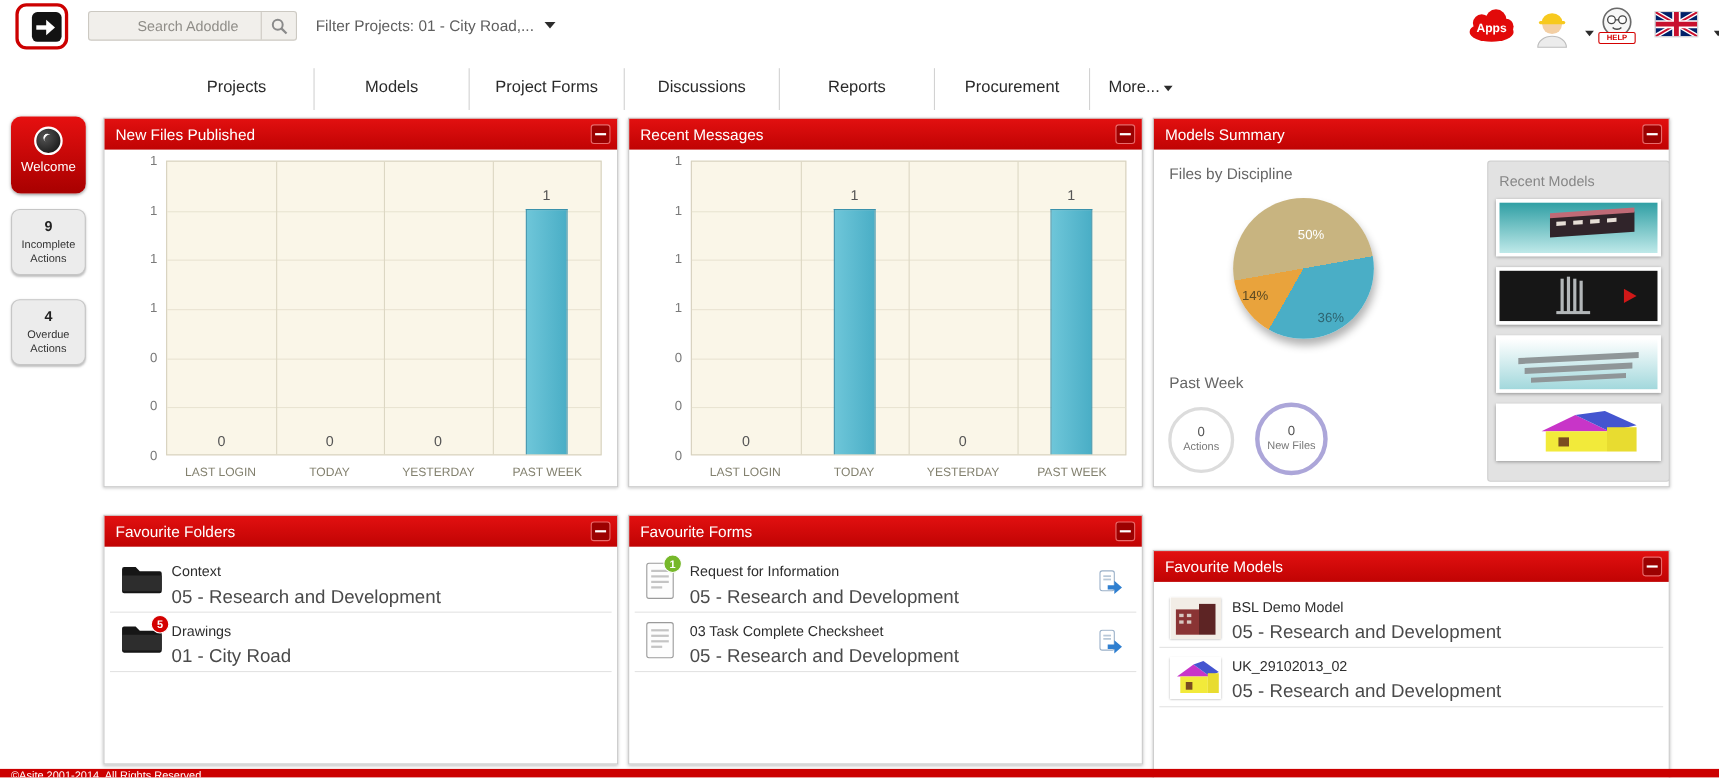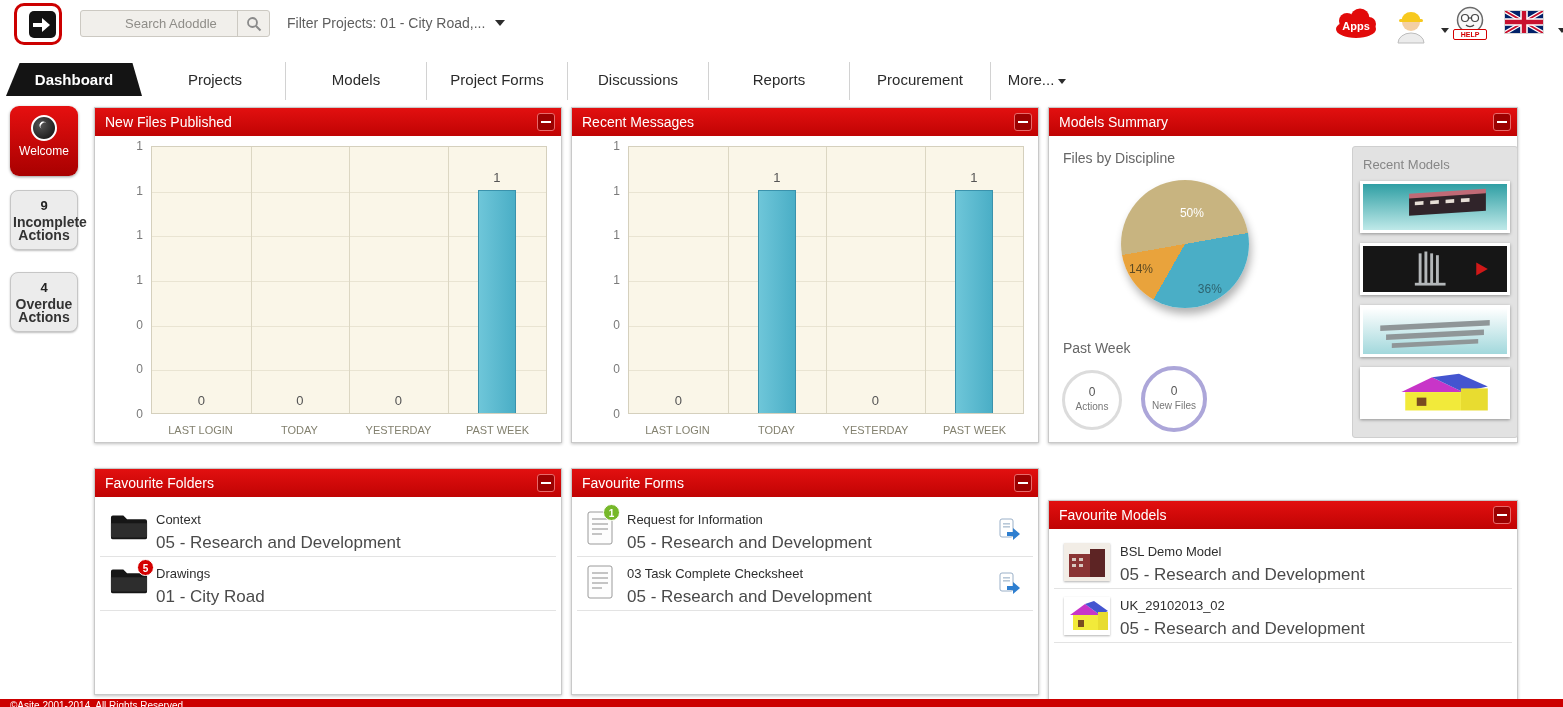--- a/index.html
+++ b/index.html
@@ -41,21 +41,21 @@
   .nav-tab.last { width:92px; border-right:none; }
   .nav-tab .tri { margin-left:4px; vertical-align:1px; }
 
   
   .welcome-btn { position:absolute; left:10px; top:106px; width:68px; height:70px; background:linear-gradient(#e61010,#a80000); border-radius:9px; box-shadow:0 1px 3px rgba(0,0,0,.4); text-align:center; cursor:pointer; }
   .welcome-icon { margin:9px auto 3px; width:26px; height:26px; border-radius:50%; border:2px solid #fff; background:radial-gradient(circle at 35% 35%, #555, #0c0c0c); position:relative; }
   .welcome-icon::after { content:""; position:absolute; left:6px; top:5px; width:8px; height:8px; border-radius:50%; border-left:2px solid #fff; transform:rotate(40deg); }
   .welcome-label { color:#fff; font-size:12px; }
   .side-btn { position:absolute; left:10px; width:68px; background:#ececec; border:1px solid #c6c6c6; border-radius:8px; box-shadow:0 1px 2px rgba(0,0,0,.25); text-align:center; padding:7px 2px; cursor:pointer; }
   .side-btn .cnt { font-size:13px; font-weight:bold; color:#222; margin-bottom:3px; }
-  .side-btn .lbl { font-size:14px; color:#333; line-height:13px;font-weight:bold; }
+  .side-btn .lbl { font-size:10px; color:#333; line-height:13px; }
   #btn-incomplete { top:190px; }
   #btn-overdue { top:272px; }
 
   
   .panel { position:absolute; background:#fff; border:1px solid #c9c9c9; box-shadow:0 1px 3px rgba(0,0,0,.25); }
   .panel-header { position:relative; height:28px; background:linear-gradient(#e21010,#c00303); color:#fff; font-size:14px; line-height:28px; padding-left:10px; }
   .min-btn { position:absolute; right:6px; top:5px; width:18px; height:18px; background:#9c0101; border:1px solid #e86a6a; border-radius:3px; cursor:pointer; }
   .min-btn::after { content:""; position:absolute; left:3px; right:3px; top:7px; height:2px; background:#fff; }
 
   #p-newfiles  { left:94px;  top:107px; width:468px; height:336px; }
@@ -181,21 +181,20 @@
         <path d="M0,0 L60,36 M60,0 L0,36" stroke="#fff" stroke-width="7"></path>
         <path d="M0,0 L60,36 M60,0 L0,36" stroke="#C8102E" stroke-width="3"></path>
         <path d="M30,0 V36 M0,18 H60" stroke="#fff" stroke-width="12"></path>
         <path d="M30,0 V36 M0,18 H60" stroke="#C8102E" stroke-width="7"></path>
       </svg>
     </div>
     <span class="lang-caret tri small"></span>
   </div>
 
   <div class="nav">
-    <div class="dashboard-tab">Dashboard</div>
     <div class="nav-tabs">
       <div class="nav-tab">Projects</div>
       <div class="nav-tab">Models</div>
       <div class="nav-tab">Project Forms</div>
       <div class="nav-tab">Discussions</div>
       <div class="nav-tab">Reports</div>
       <div class="nav-tab">Procurement</div>
       <div class="nav-tab last"><span>More...</span><span class="tri small"></span></div>
     </div>
   </div>

